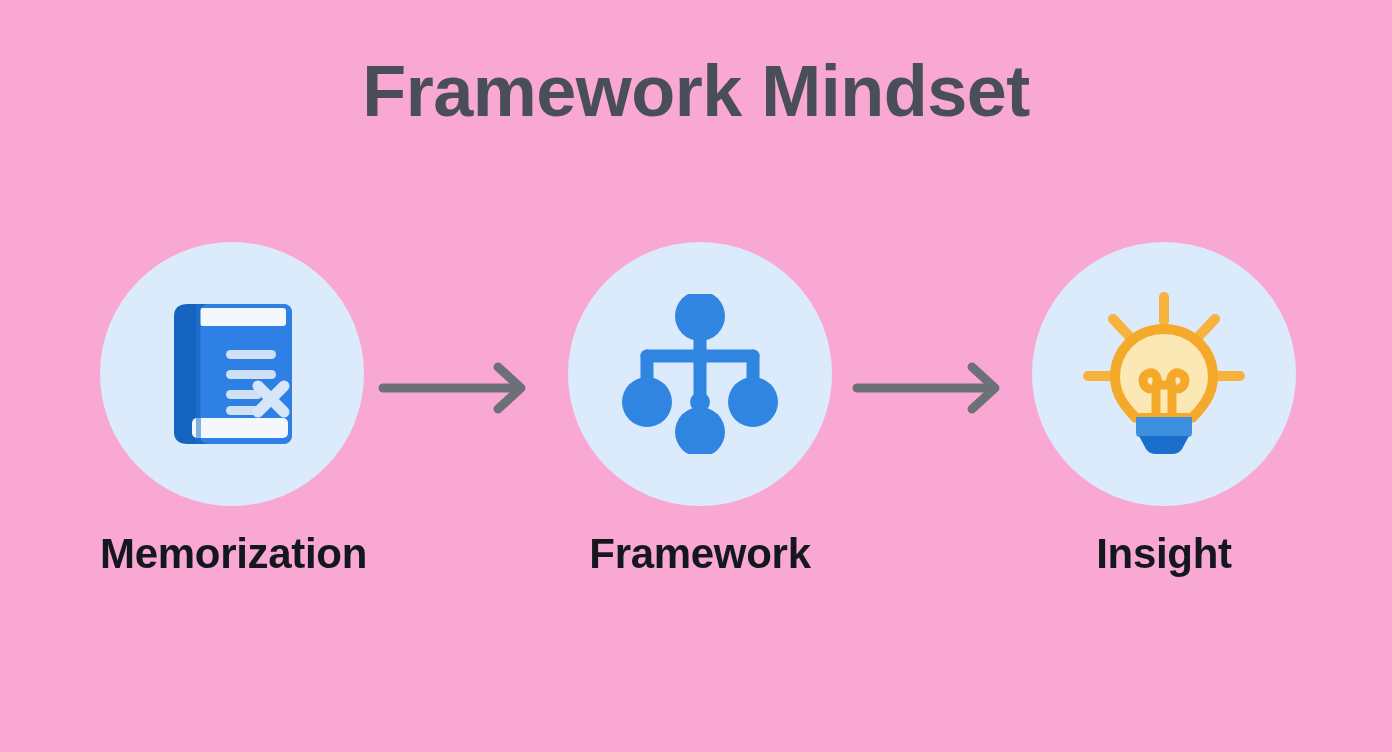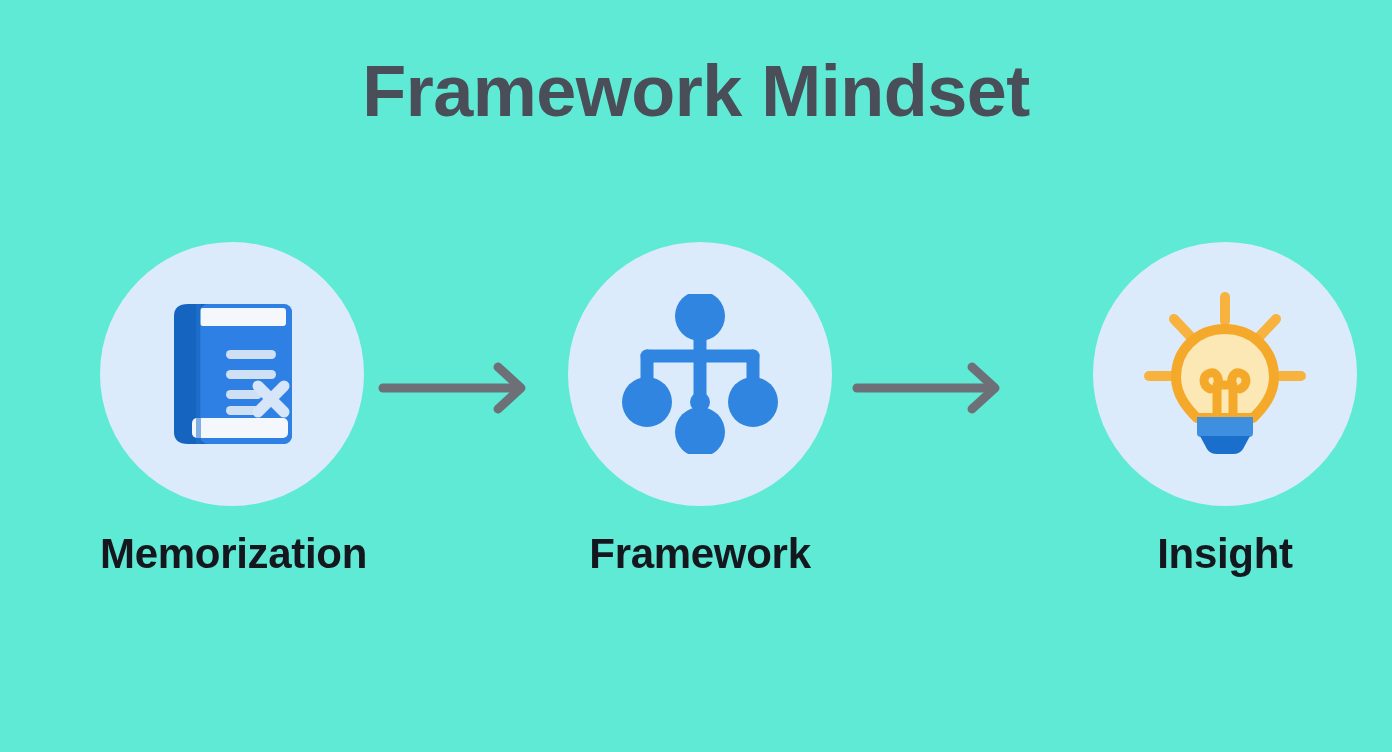--- a/index.html
+++ b/index.html
@@ -13,21 +13,21 @@
     background: #fdfdfd;
     font-family: "Liberation Sans", sans-serif;
     overflow: hidden;
     position: relative;
   }
 
   #canvas {
     position: relative;
     width: 1392px;
     height: 752px;
-    background: #5eead4;
+    background: #f9a8d4;
   }
 
   
   .title {
     position: absolute;
     top: 52px;
     left: 0;
     width: 1392px;
     text-align: center;
     font-size: 72px;
@@ -47,21 +47,21 @@
     height: 360px;
   }
 
   .node {
     position: absolute;
     top: 0;
     width: 264px;
   }
   .node-1 { left: 100px; }
   .node-2 { left: 568px; }
-  .node-3 { left: 1093px; }
+  .node-3 { left: 1032px; }
 
   .disc {
     width: 264px;
     height: 264px;
     border-radius: 50%;
     background: #dcebfb;
     display: flex;
     align-items: center;
     justify-content: center;
     position: relative;

